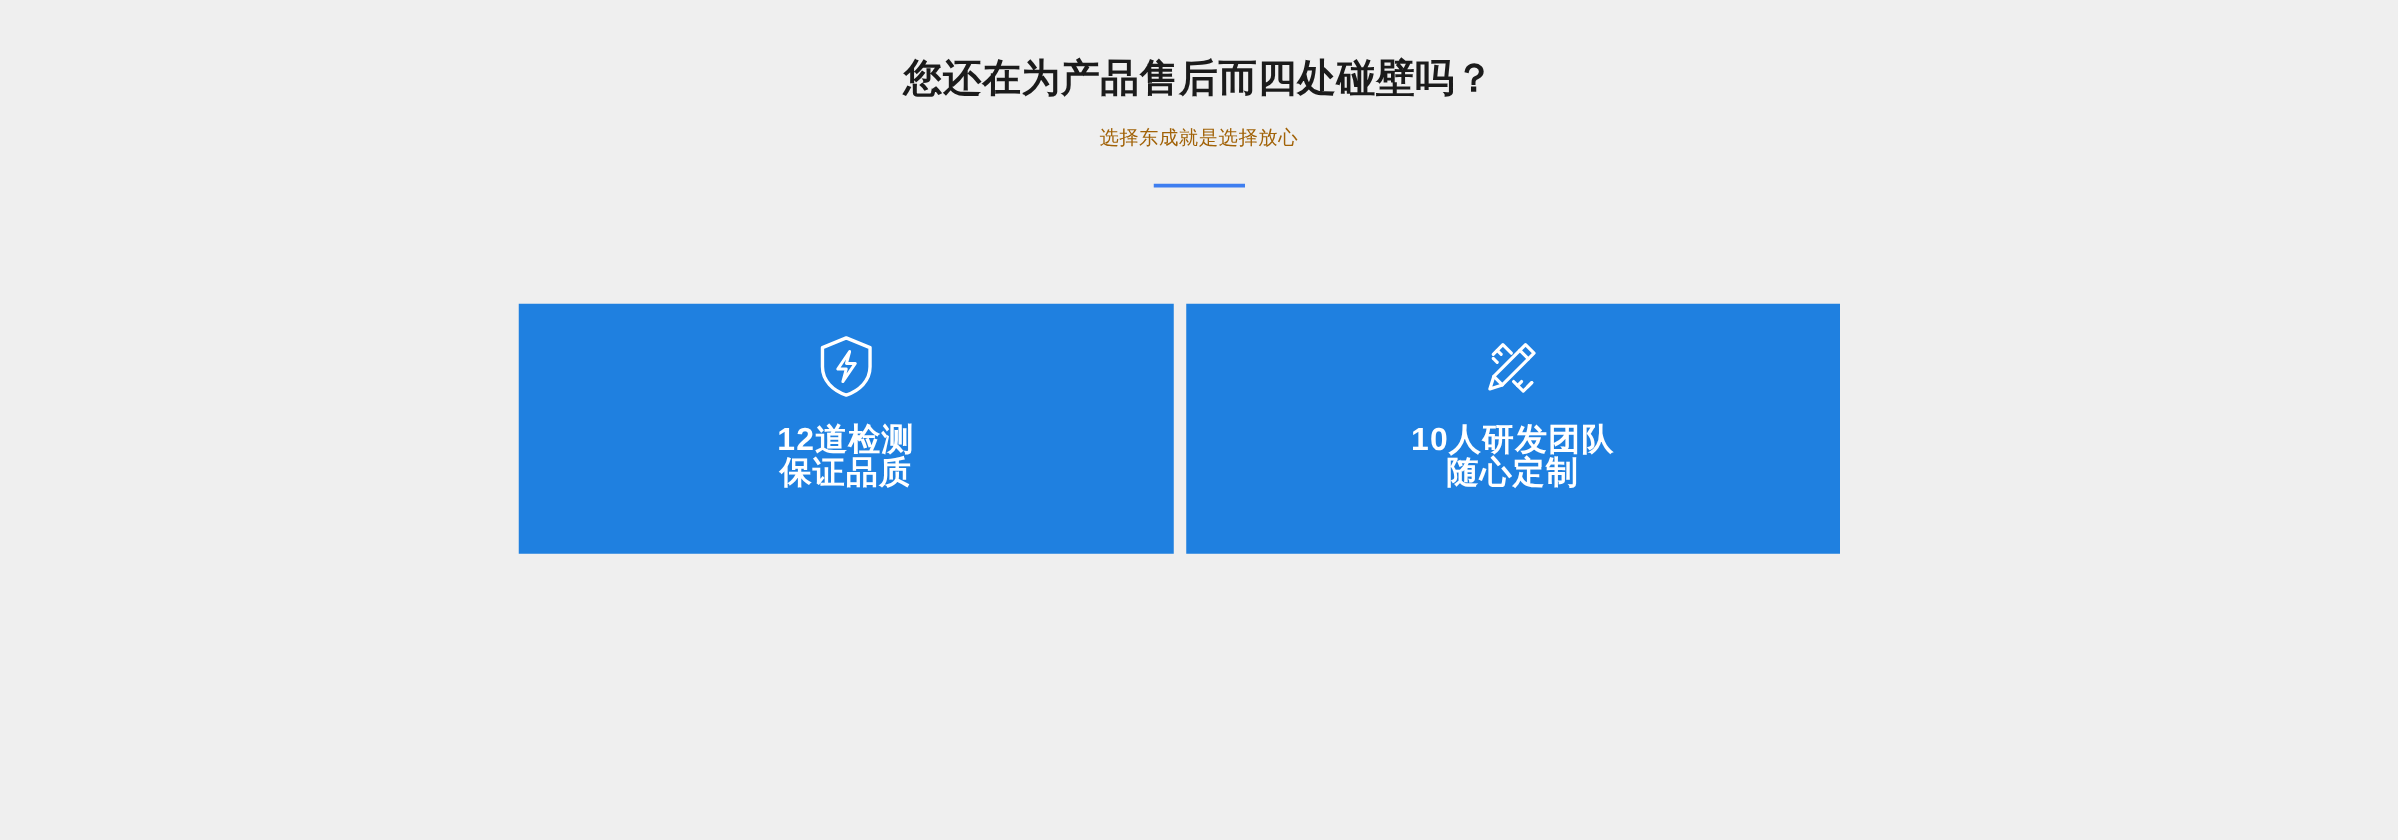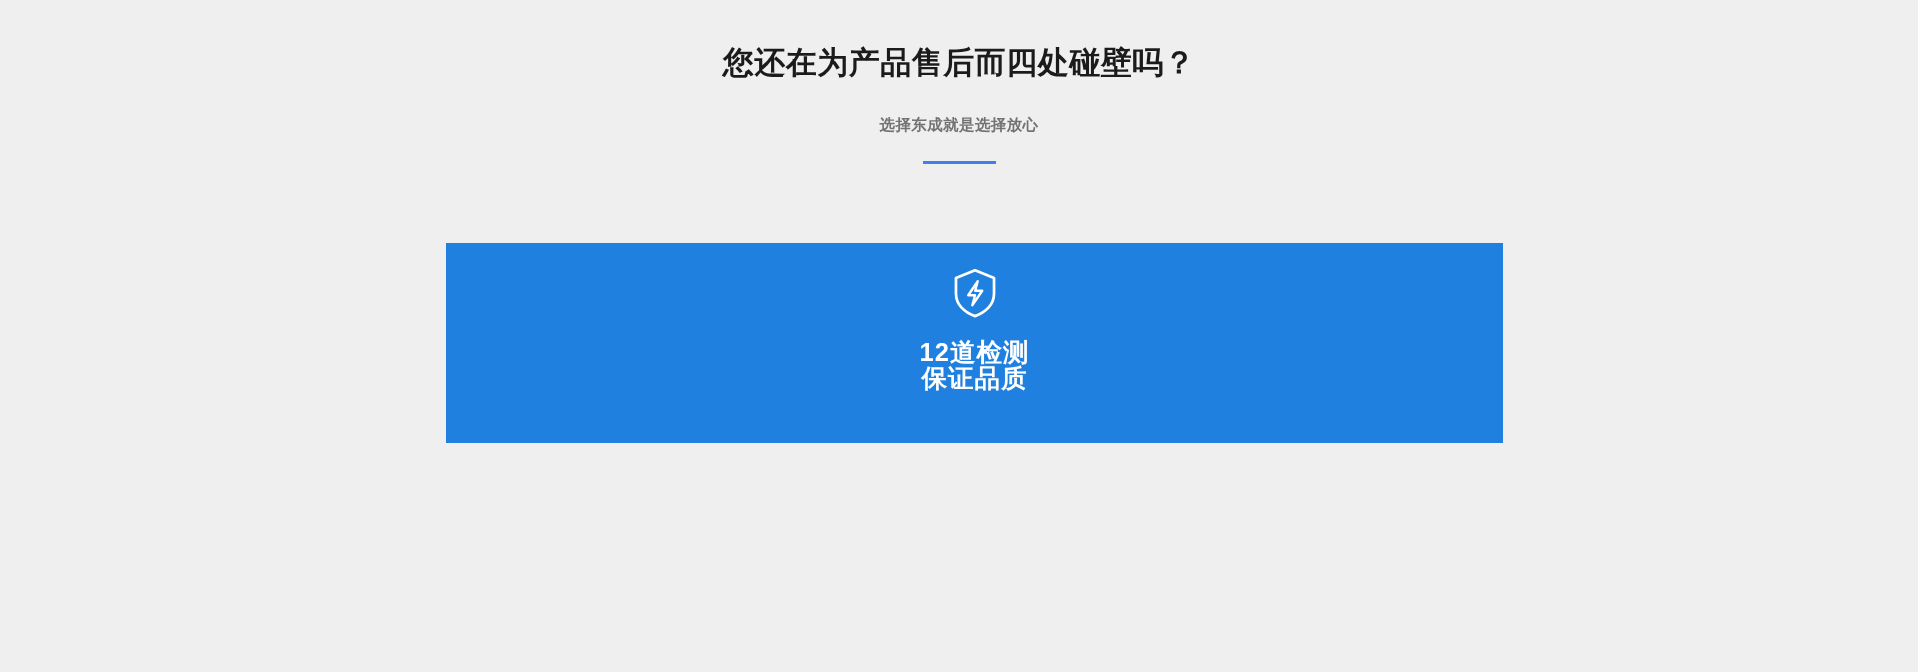--- a/index.html
+++ b/index.html
@@ -36,47 +36,47 @@
     margin: 0;
     padding-top: 46px;
     font-size: 31px;
     line-height: 1.12;
     font-weight: bold;
     color: #1b1b1b;
     letter-spacing: 0.5px;
   }
 
   .section-subtitle {
-    margin: 14px;
+    margin: 0;
     padding-top: 21px;
     font-size: 15.5px;
     line-height: 1.2;
-    font-weight: bold;
-    color: #737373;
+    font-weight: normal;
+    color: #a16207;
     letter-spacing: 0.4px;
   }
 
   .divider-wrap {
     margin-top: 26px;
     height: 4px;
     display: flex;
     justify-content: center;
     align-items: center;
   }
   .divider-bar {
     width: 73px;
     height: 3px;
     background: #3e7ef0;
     border-radius: 0;
   }
 
   
   .cards-row {
     position: absolute;
-    left: 446px;
+    left: 415px;
     top: 243px;
     width: 1057px;
     height: 200px;
     display: flex;
     gap: 10px;
   }
 
   .feature-card {
     flex: 1 1 0;
     background: #1f80e0;
@@ -131,16 +131,40 @@
         <svg viewBox="0 0 64 64" fill="none" xmlns="http://www.w3.org/2000/svg">
           <path d="M32 7 L53 15.5 V32.5 C53 45 43.5 53.5 32 57.5 C20.5 53.5 11 45 11 32.5 V15.5 Z" stroke="#ffffff" stroke-width="3" stroke-linejoin="round" stroke-linecap="round"></path>
           <path d="M35 19 L24.5 34.5 H32 L29 45.5 L40 29.5 H32.2 Z" stroke="#ffffff" stroke-width="2.6" stroke-linejoin="round" stroke-linecap="round" fill="none"></path>
         </svg>
       </span>
       <div class="card-text line1">12道检测</div>
       <div class="card-text line2">保证品质</div>
     </div>
 
 
+    <div class="feature-card">
+      <span class="card-icon">
+        <svg viewBox="0 0 64 64" fill="none" xmlns="http://www.w3.org/2000/svg">
+          <g stroke="#ffffff" stroke-width="2.8" stroke-linejoin="round" stroke-linecap="round" fill="none">
+
+            <path d="M12 52 L15.5 41 L43.5 13 L51 20.5 L23 48.5 Z"></path>
+            <path d="M15.5 41 L23 48.5"></path>
+            <path d="M38.5 18 L46 25.5"></path>
+
+            <path d="M20.5 12.5 L27.5 19.5 L47.5 39.5 L40.5 46.5 L13.5 19.5 Z" transform="translate(0,0)" opacity="0"></path>
+            <path d="M25.5 10.5 L18 18 L46 46 L53.5 38.5 Z" opacity="0"></path>
+
+            <path d="M15 21.5 L23.5 13 L31 20.5"></path>
+            <path d="M18.5 18 L22 21.5"></path>
+            <path d="M15 25 L18.5 28.5"></path>
+            <path d="M33 45.5 L41.5 54 L49 46.5"></path>
+            <path d="M36.5 49 L40 45.5"></path>
+            <path d="M45.5 50 L49 46.5"></path>
+          </g>
+        </svg>
+      </span>
+      <div class="card-text line1">10人研发团队</div>
+      <div class="card-text line2">随心定制</div>
+    </div>
 
 
   </div>
 </div>
 
 </body></html>

